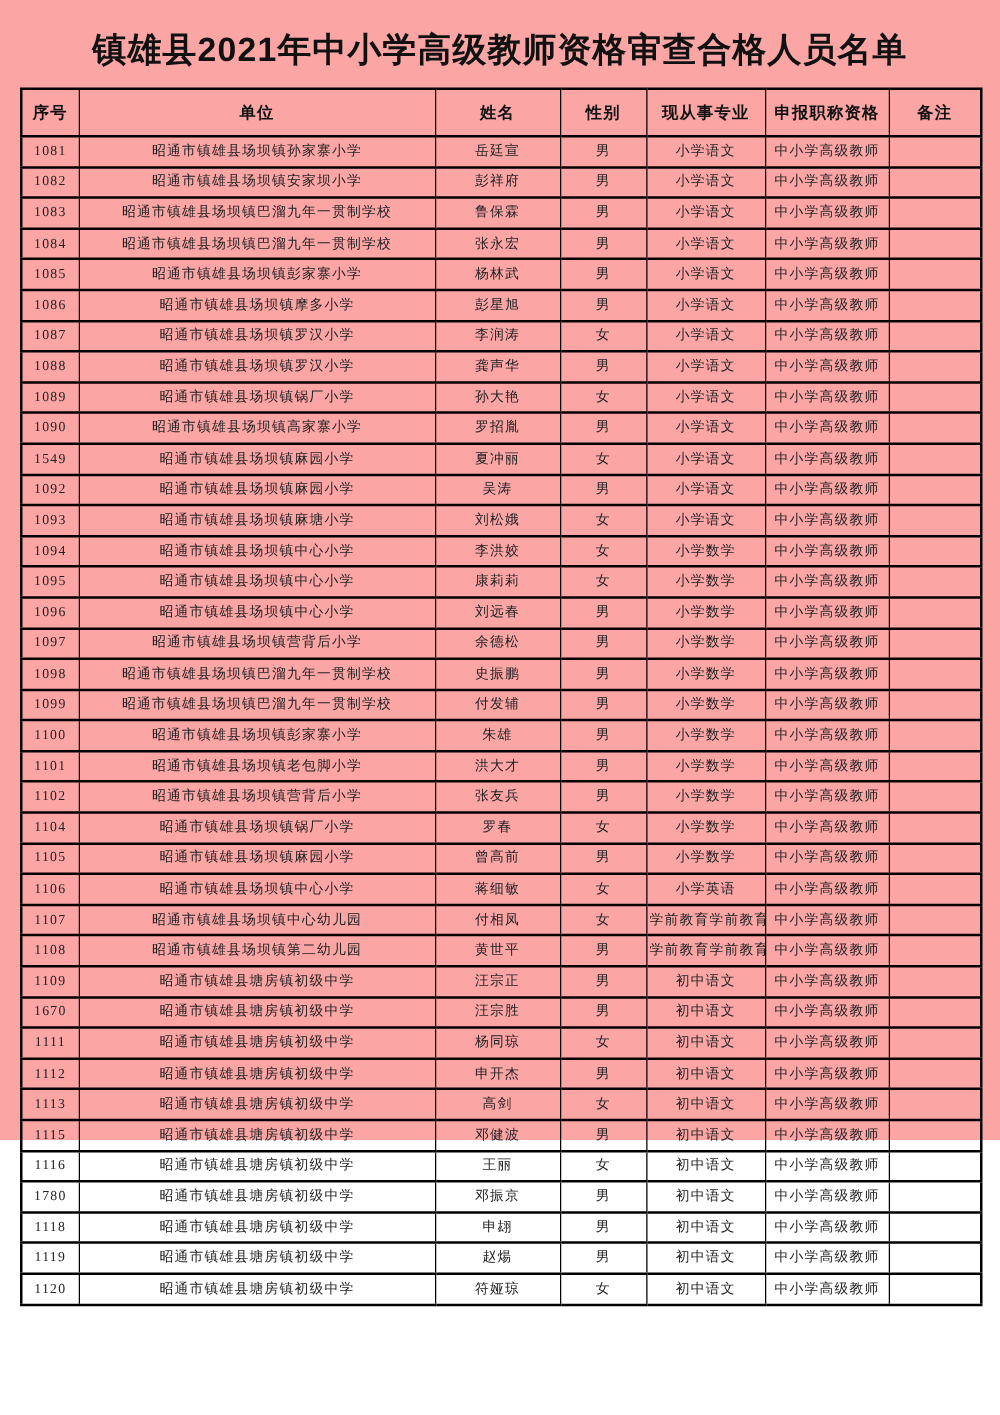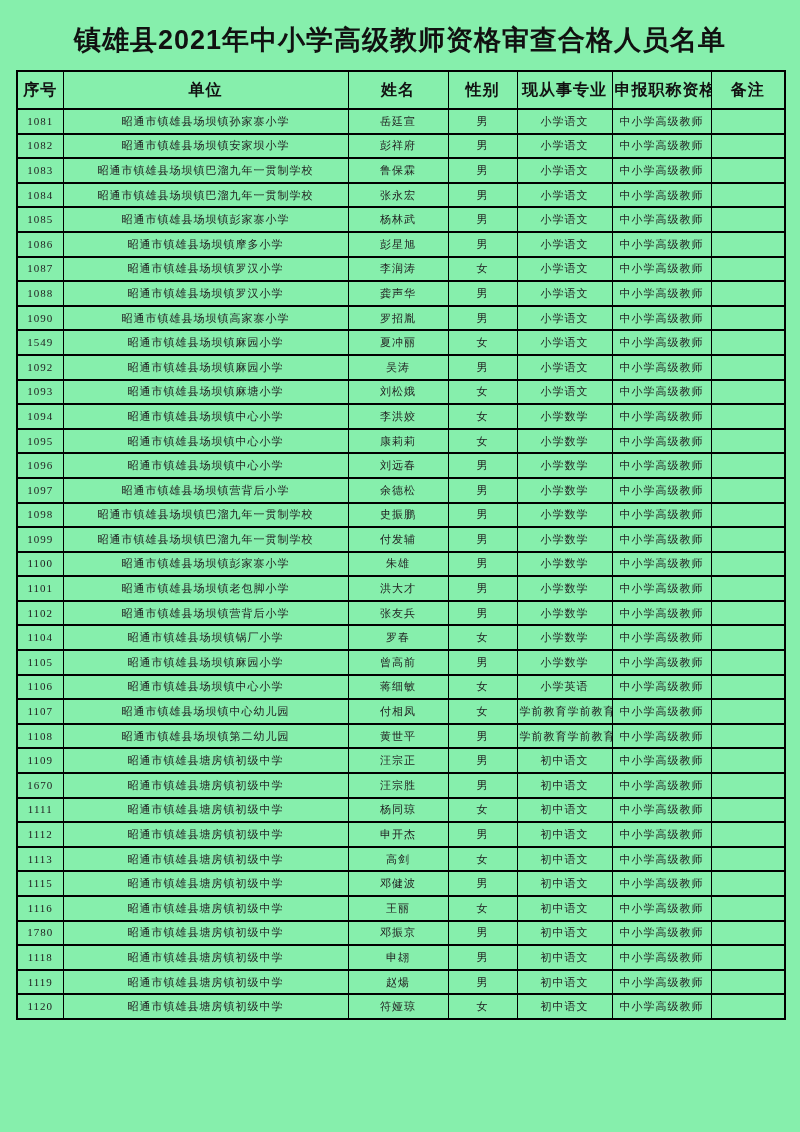--- a/index.html
+++ b/index.html
@@ -6,24 +6,24 @@
     margin: 0;
     padding: 0;
     background: #ffffff;
     width: 800px;
     height: 1132px;
     font-family: "Liberation Serif", "DejaVu Serif", serif;
     color: #1a1a1a;
   }
   .page {
     width: 800px;
-    height: 1132px;
+    height: 912px;
     box-sizing: border-box;
     padding: 22px 16px 0 16px;
-    background: #86efac;
+    background: #fca5a5;
   }
   .doc-title {
     text-align: center;
     font-family: "Liberation Sans", "DejaVu Sans", sans-serif;
     font-weight: bold;
     font-size: 27px;
     letter-spacing: 1px;
     margin: 0 0 12px 0;
     color: #111;
   }
@@ -41,21 +41,21 @@
     border-bottom: 2px solid #000;
     text-align: center;
     vertical-align: middle;
     padding: 0 2px;
     overflow: hidden;
     white-space: nowrap;
     color: #222;
   }
   table.roster th {
     height: 36px;
-    font-size: 16px;
+    font-size: 13px;
     font-weight: bold;
     letter-spacing: 1px;
     color: #111;
   }
   table.roster td {
     height: 22.6px;
     font-size: 11px;
     letter-spacing: 1px;
     line-height: 1;
   }
@@ -161,20 +161,29 @@
         <tr>
           <td>1088</td>
           <td>昭通市镇雄县场坝镇罗汉小学</td>
           <td>龚声华</td>
           <td>男</td>
           <td>小学语文</td>
           <td>中小学高级教师</td>
           <td></td>
         </tr>
         <tr>
+          <td>1089</td>
+          <td>昭通市镇雄县场坝镇锅厂小学</td>
+          <td>孙大艳</td>
+          <td>女</td>
+          <td>小学语文</td>
+          <td>中小学高级教师</td>
+          <td></td>
+        </tr>
+        <tr>
           <td>1090</td>
           <td>昭通市镇雄县场坝镇高家寨小学</td>
           <td>罗招胤</td>
           <td>男</td>
           <td>小学语文</td>
           <td>中小学高级教师</td>
           <td></td>
         </tr>
         <tr>
           <td>1549</td>

